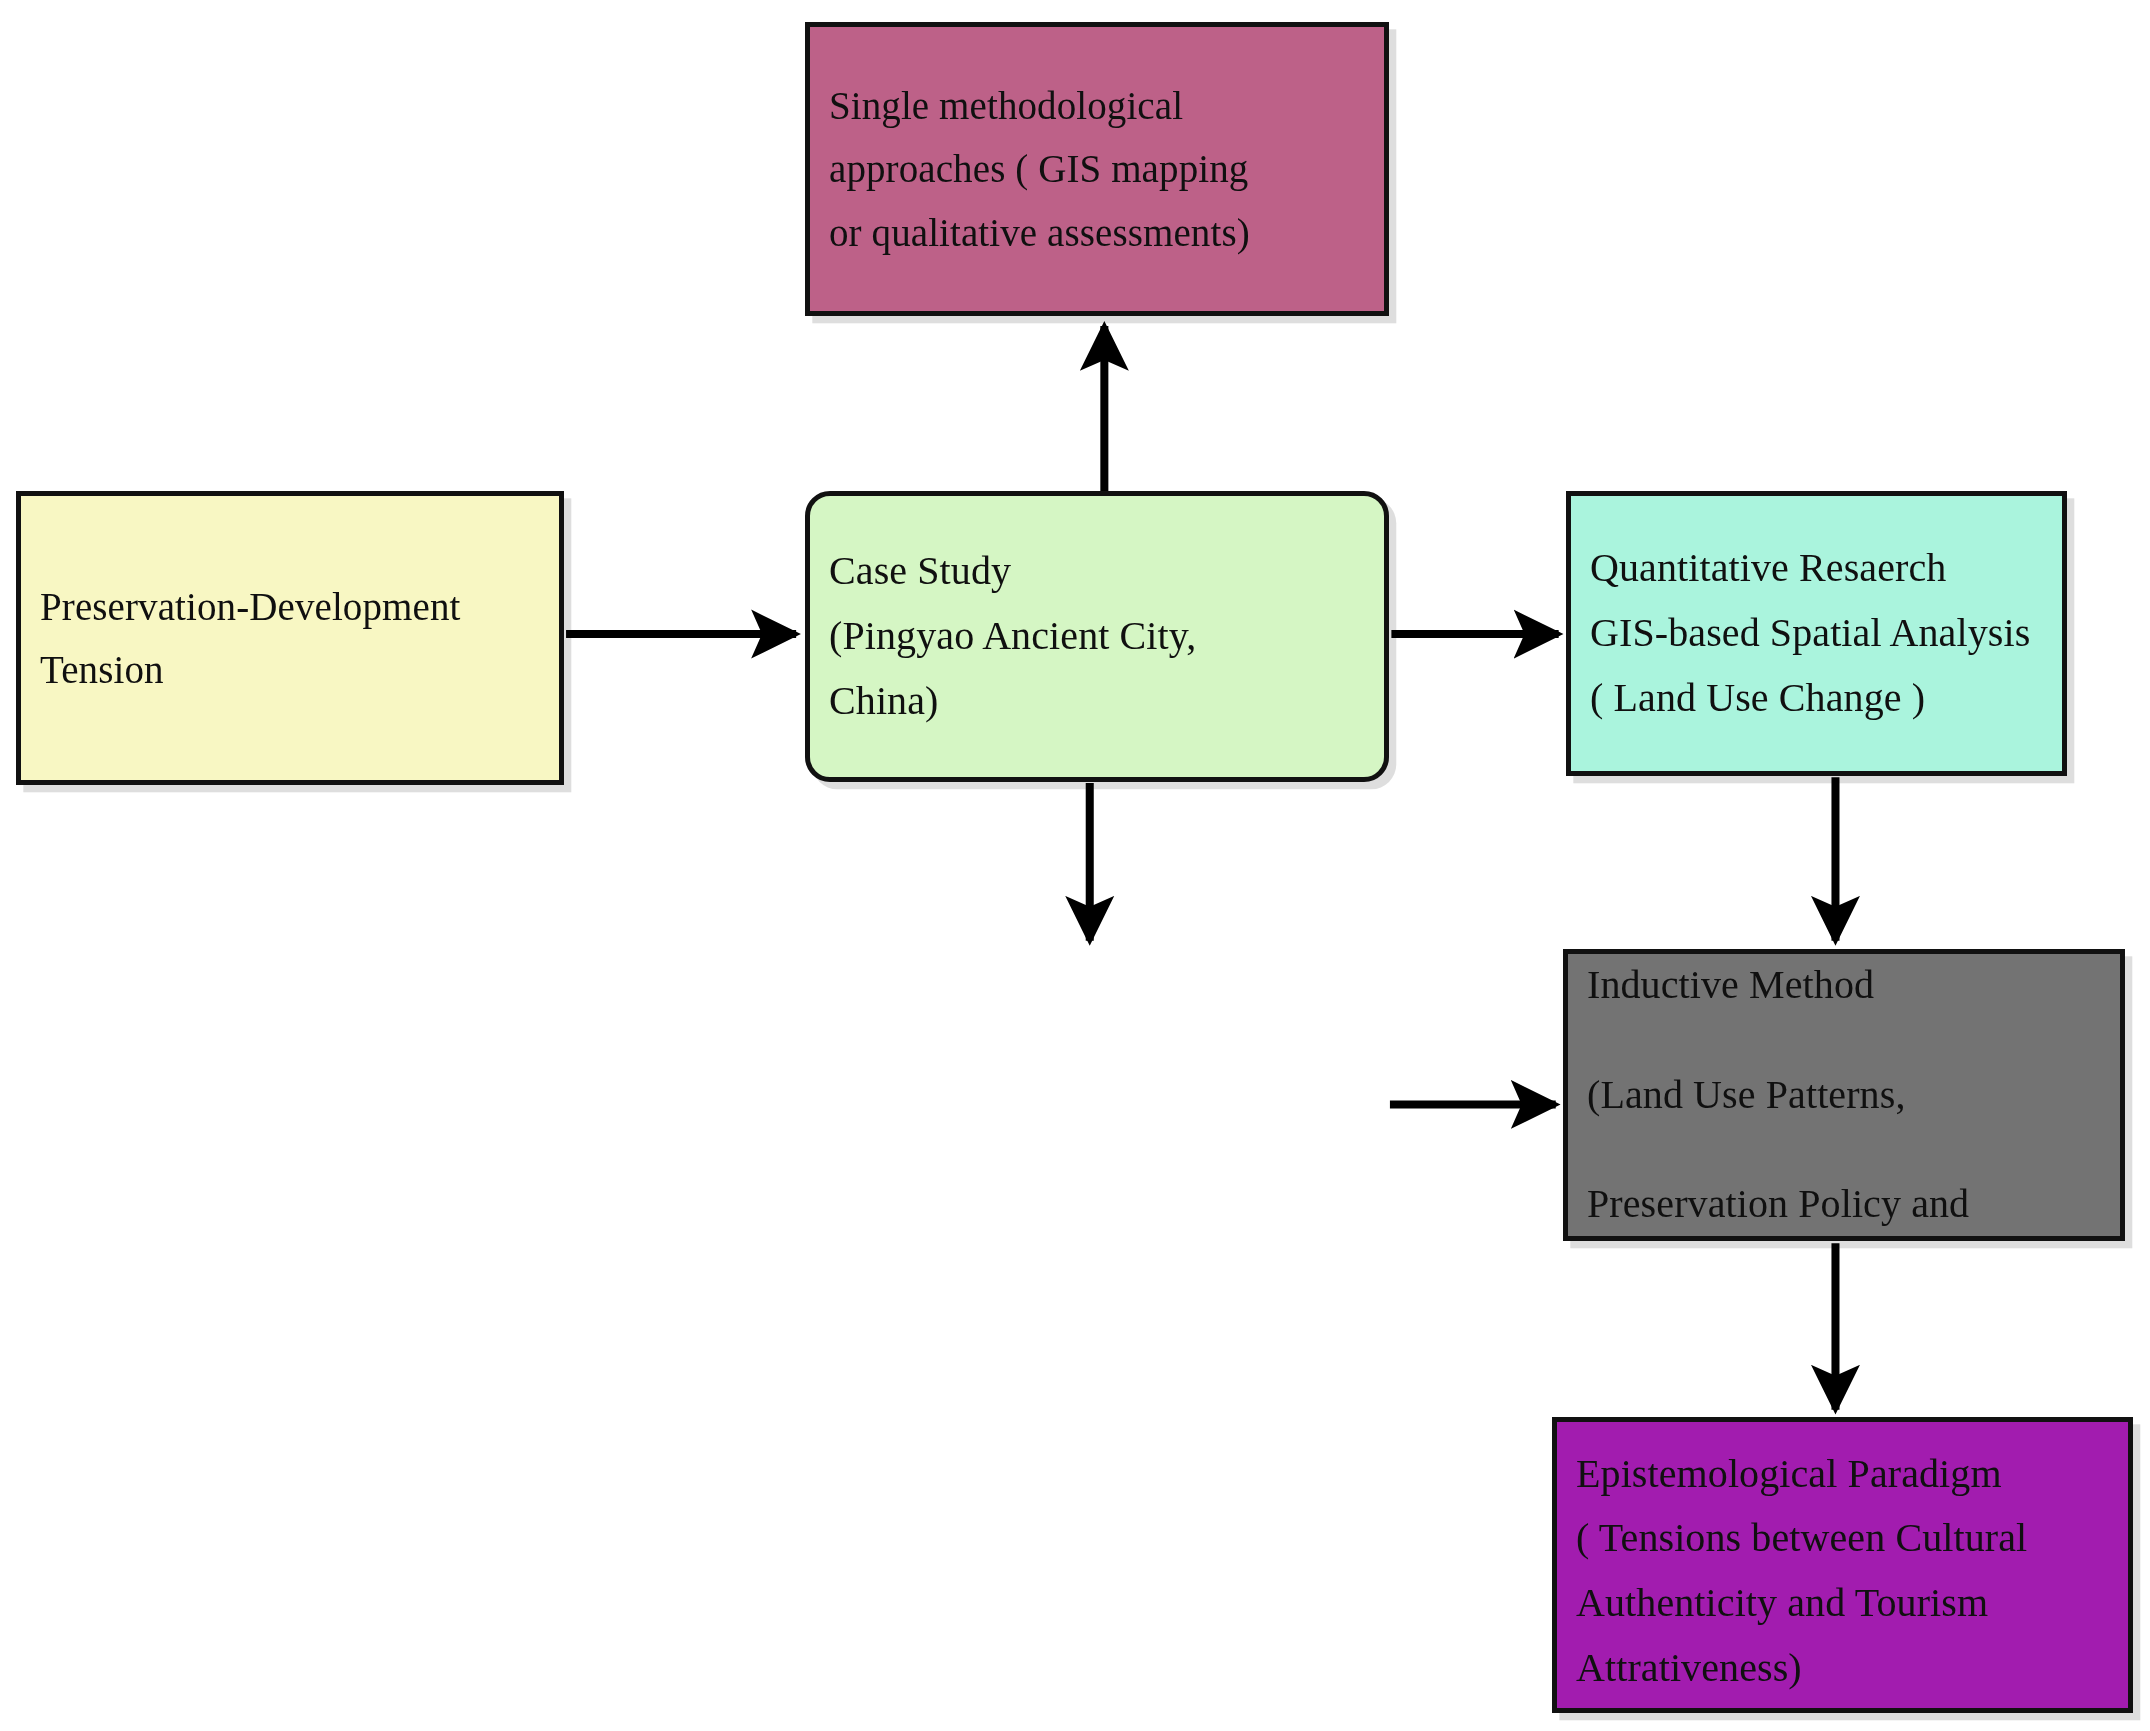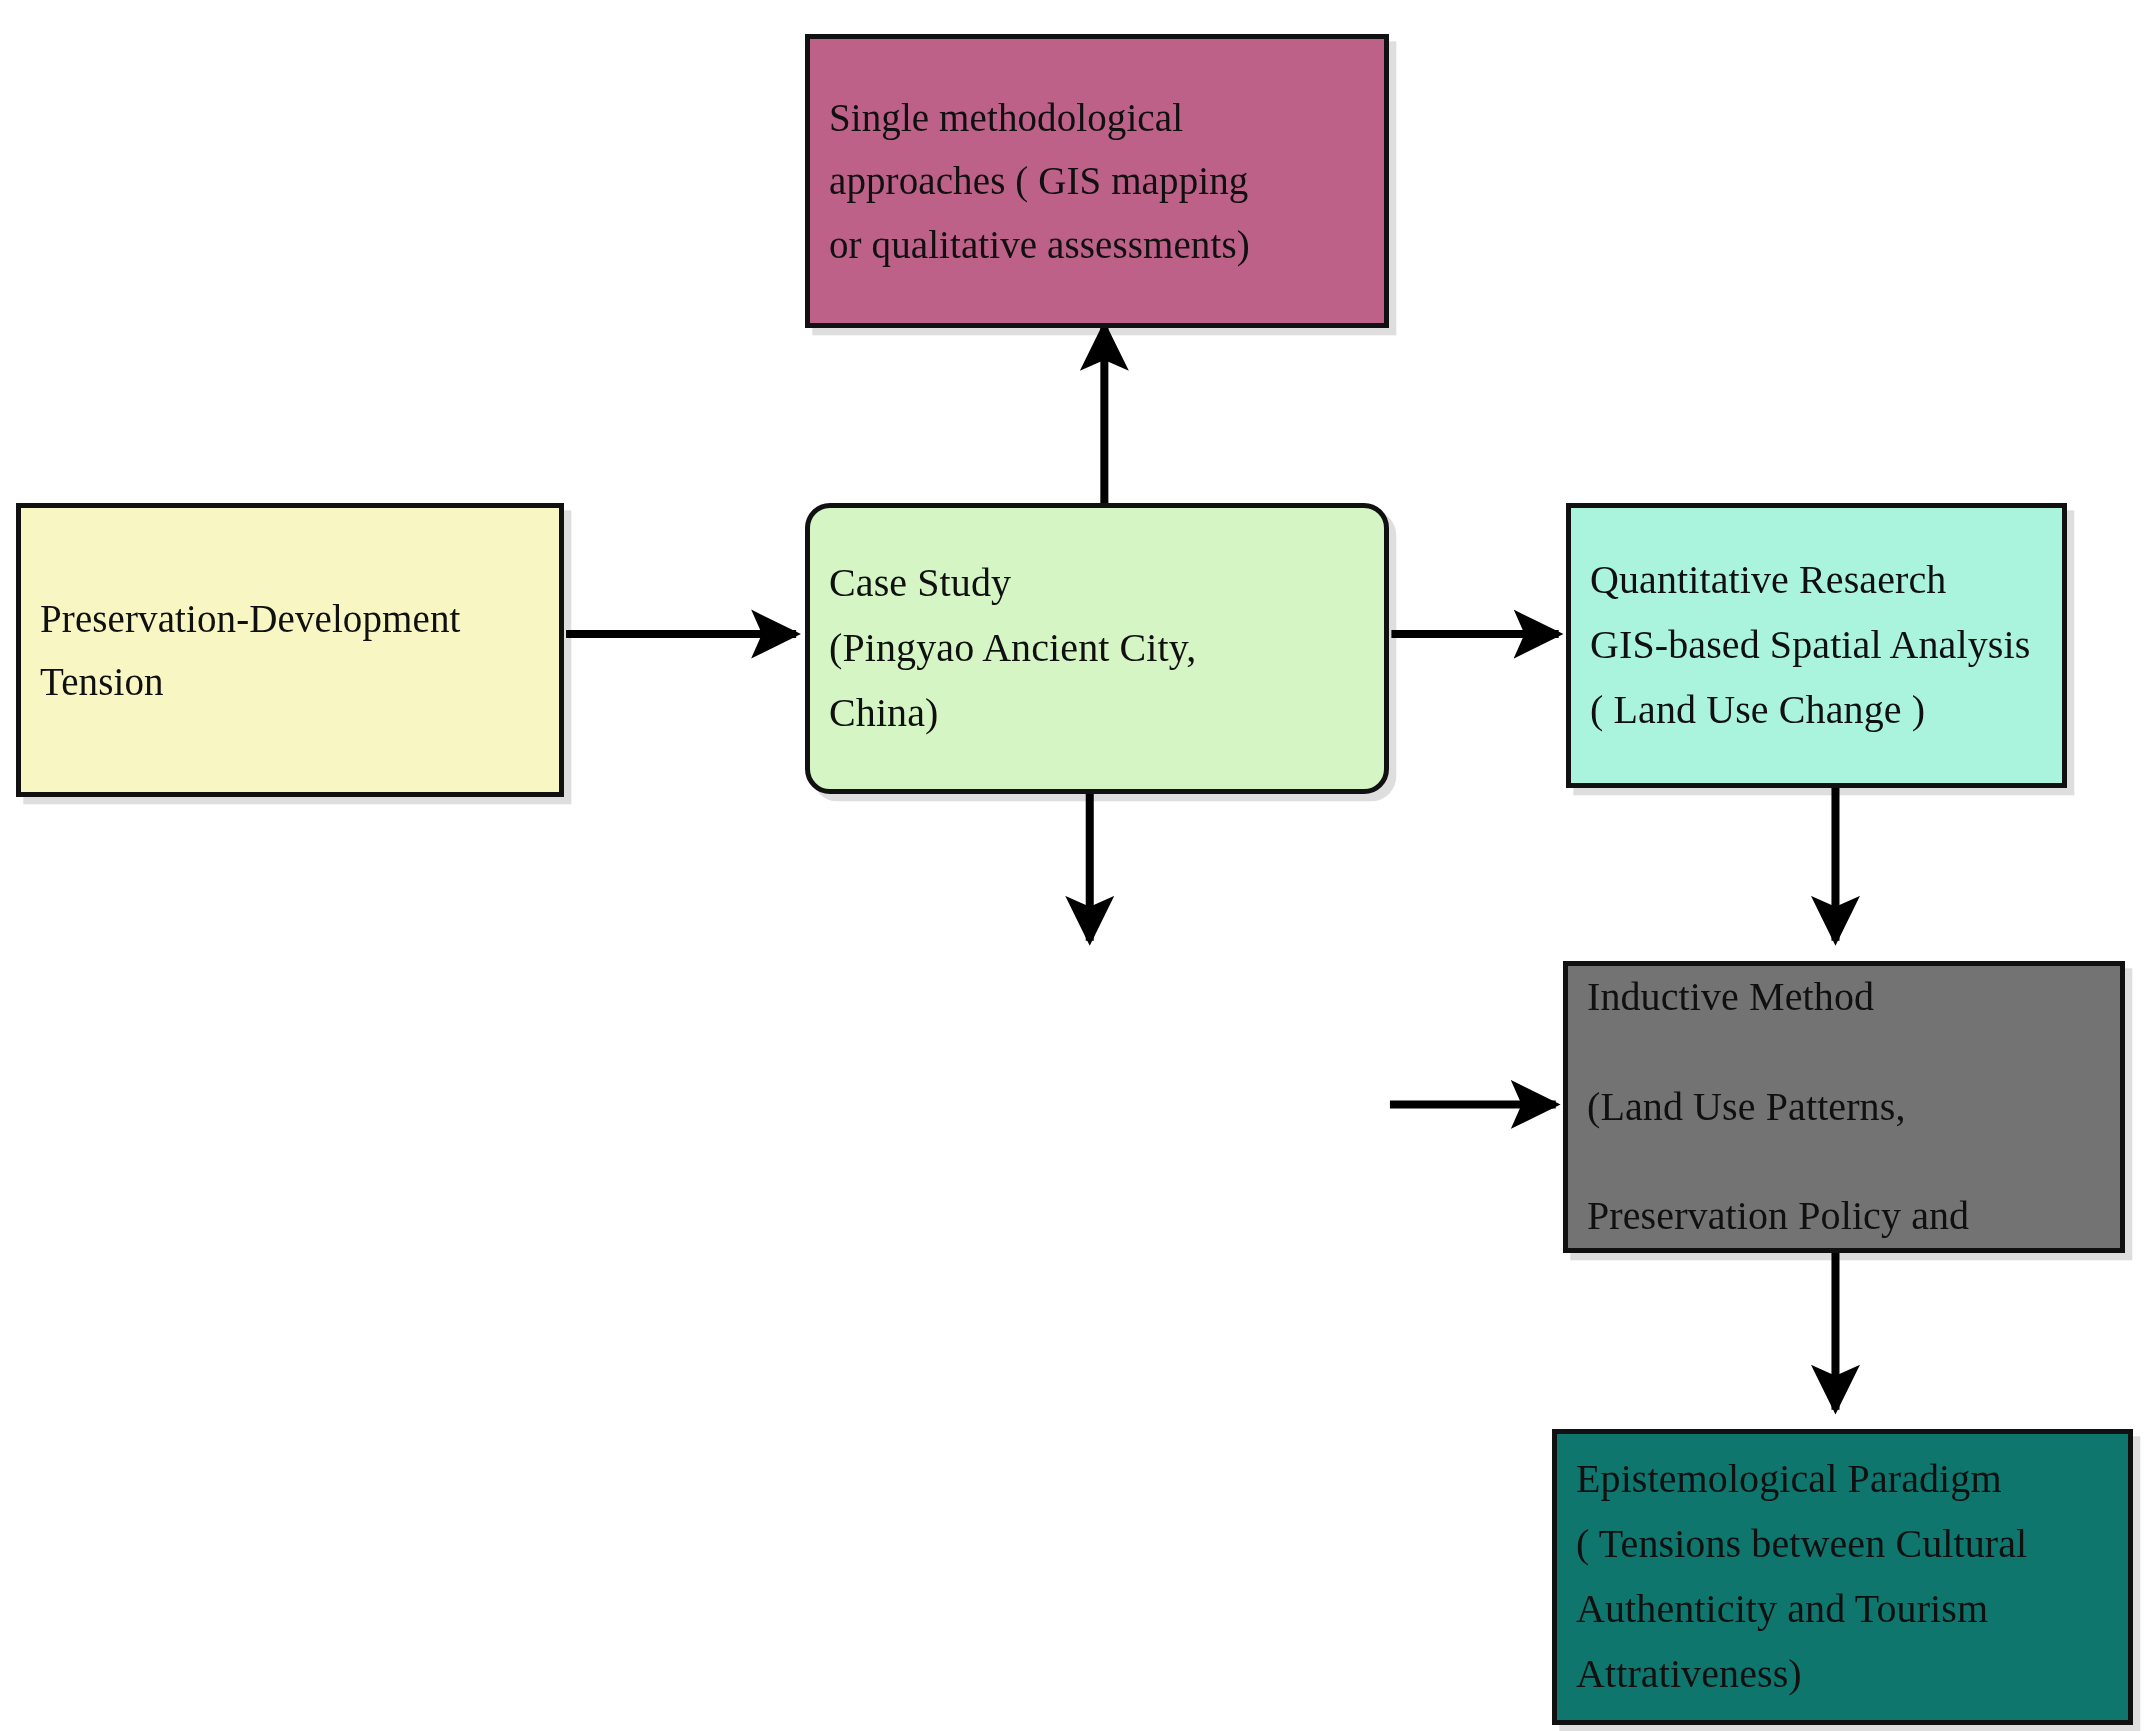--- a/index.html
+++ b/index.html
@@ -18,21 +18,20 @@
 
   .node {
     position: absolute;
     box-sizing: border-box;
     border: 5.1px solid #111111;
     box-shadow: 7.3px 7.3px 0 rgba(0,0,0,0.13);
     display: flex;
     flex-direction: column;
     justify-content: center;
     padding: 7.3px 19px;
-    margin-top: 12px;
   }
   .node .line {
     font-size: 40px;
     line-height: 1.62;
     color: #101010;
     white-space: pre;
     letter-spacing: 0.1px;
   }
 
   
@@ -106,21 +105,21 @@
     <div class="line">( Land Use Change )</div>
   </div>
 
 
   <div class="node" id="node-inductive-method" style="background: #737373; gap: 45px;">
     <div class="line">Inductive Method</div>
     <div class="line">(Land Use Patterns,</div>
     <div class="line">Preservation Policy and</div>
   </div>
 
-  <div class="node" id="node-epistemological-paradigm" style="background: #0f766e;">
+  <div class="node" id="node-epistemological-paradigm" style="background: #a21caf; justify-content: flex-end;">
     <div class="line">Epistemological Paradigm</div>
     <div class="line">( Tensions between Cultural</div>
     <div class="line">Authenticity and Tourism</div>
     <div class="line">Attrativeness)</div>
   </div>
 
 </div>
 
 
 </body></html>

